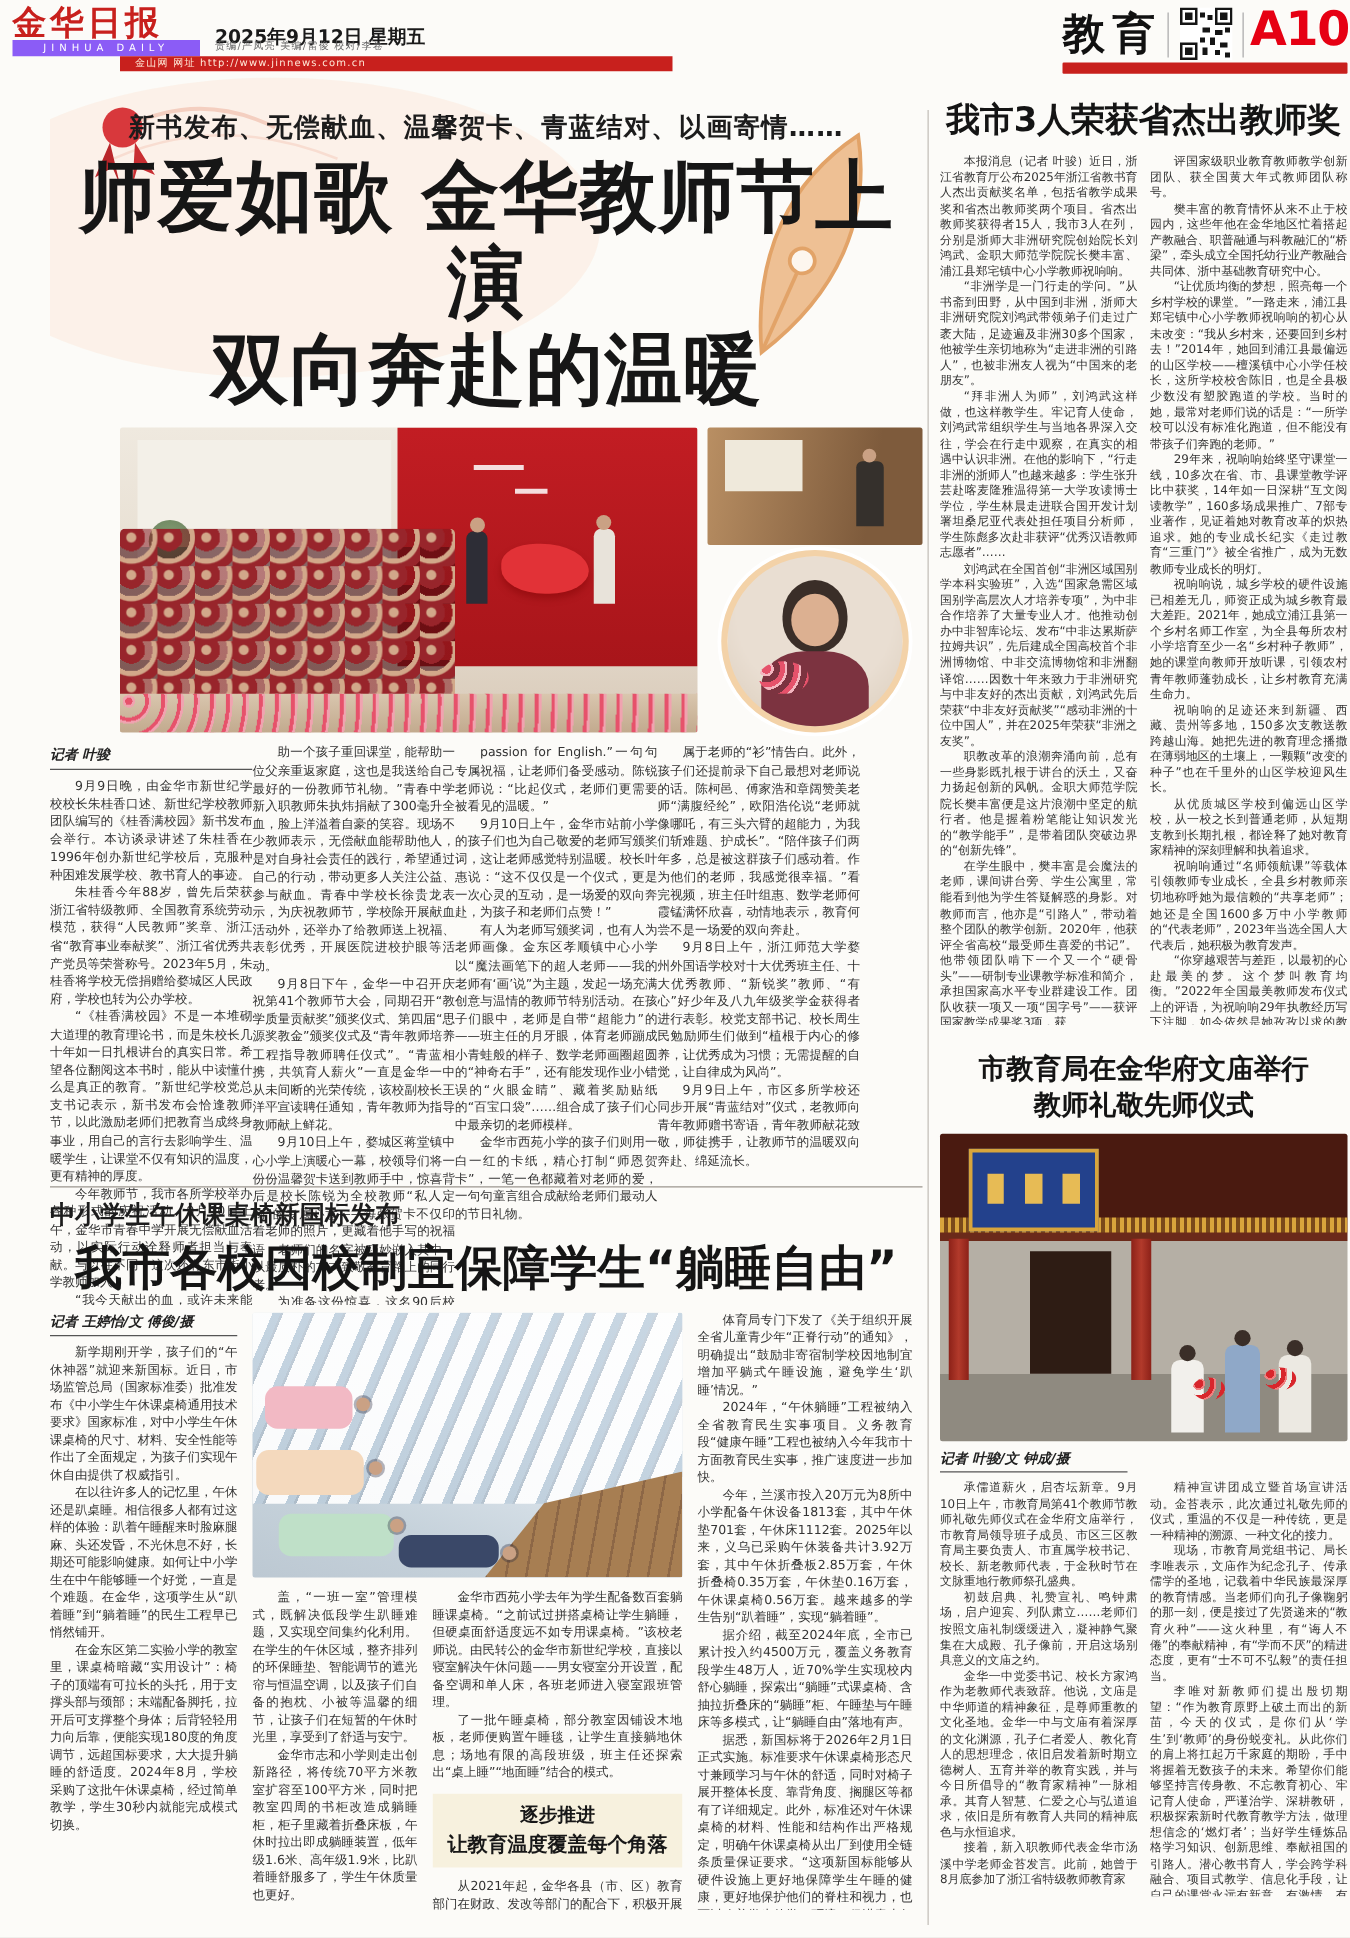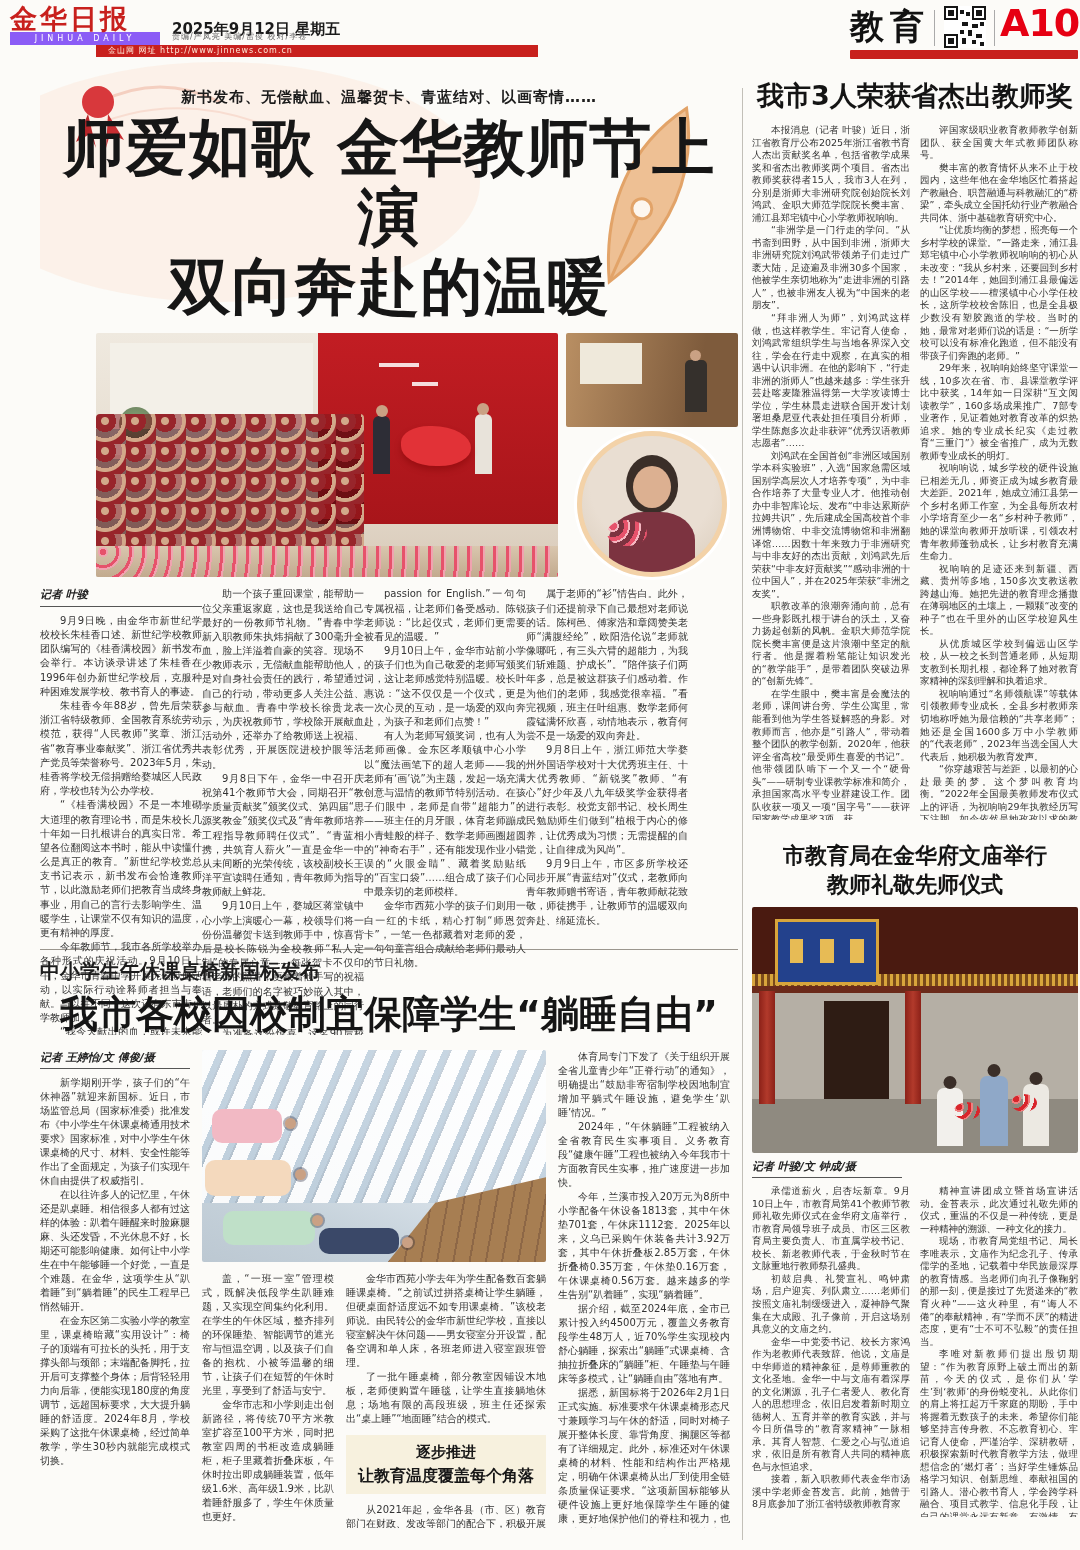--- a/index.html
+++ b/index.html
@@ -20,21 +20,21 @@
   .redbar-r{position:absolute;left:850px;top:50px;width:228px;height:9px;background:#c8201d;border-radius:1px;}
   
   .vrule{position:absolute;left:742px;top:88px;bottom:10px;width:1px;background:#c2bfb8;}
   .hrule{position:absolute;left:40px;top:949px;width:698px;height:1px;background:#9b968e;}
   .col p{margin:0;text-indent:2em;text-align:justify;}
   .byline{display:block;font-size:11px;font-weight:700;font-style:italic;color:#222;
           border-bottom:1px solid #555;padding-bottom:3px;margin-bottom:7px;text-indent:0;}
   
   .lead{position:absolute;left:40px;top:62px;width:698px;}
   .lead-deco{position:absolute;left:0;top:0;width:698px;height:400px;pointer-events:none;}
-  .kicker{position:relative;margin-top:26px;text-align:center;font-size:15px;font-weight:800;color:#1c1c1c;letter-spacing:1px;}
+  .kicker{position:relative;margin-top:26px;text-align:center;font-size:21px;font-weight:800;color:#1c1c1c;letter-spacing:1px;}
   .lead h1{position:relative;margin:6px 0 0;text-align:center;font-size:62px;line-height:1.12;font-weight:900;color:#161616;letter-spacing:1px;}
   .lead-photos{position:relative;margin:12px 0 0 56px;width:642px;height:244px;display:flex;gap:8px;}
   .photo-main{position:relative;width:462px;height:244px;overflow:hidden;border-radius:2px;
       background:linear-gradient(#efe9df,#e5dcce 60%,#d8c9b8);}
   .pm-screen{position:absolute;left:3%;top:4%;width:44%;height:46%;background:#f3f0e8;}
   .pm-plant{position:absolute;left:5%;top:30%;width:34px;height:34px;border-radius:50%;background:radial-gradient(#6d8f5a,#49663c);opacity:.8;}
   .pm-redwall{position:absolute;right:0;top:0;width:52%;height:78%;background:linear-gradient(#c21d23,#a8151a);}
   .pm-txt1,.pm-txt2{position:absolute;background:#fff;opacity:.85;height:4px;width:40px;}
   .pm-txt1{right:30%;top:12%;} .pm-txt2{right:26%;top:20%;width:26px;}
   .fig{position:absolute;border-radius:6px 6px 0 0;}

